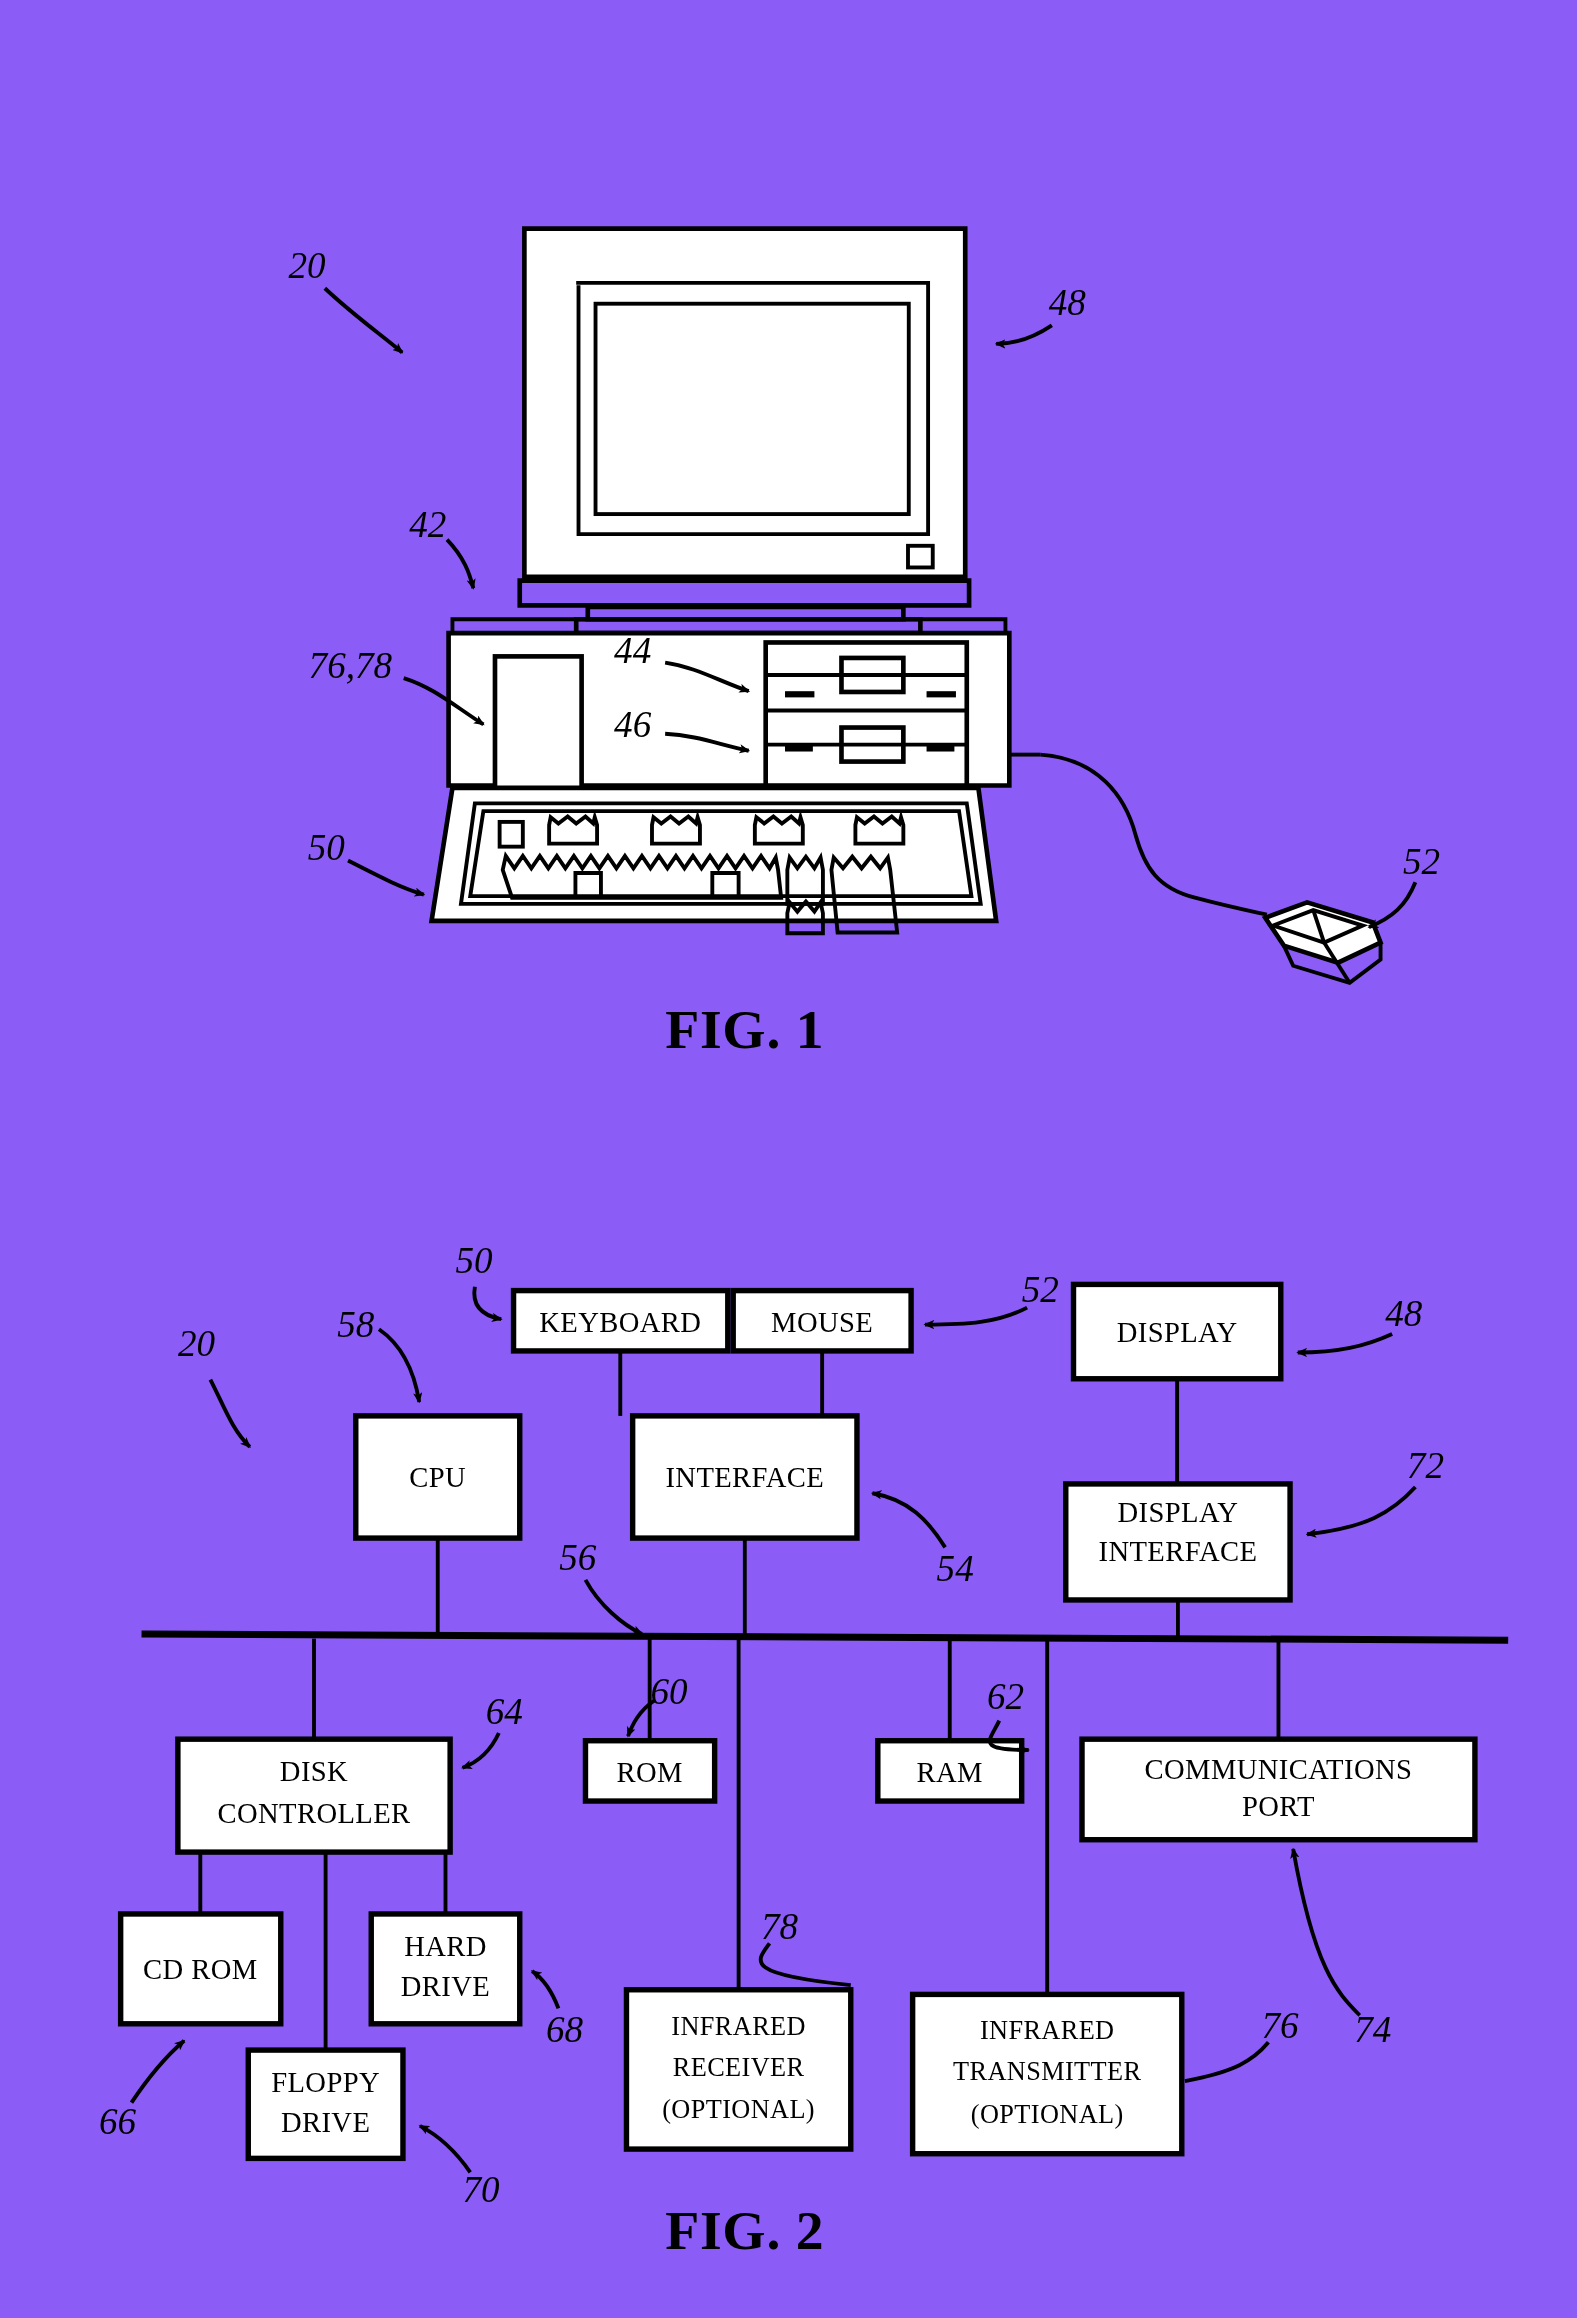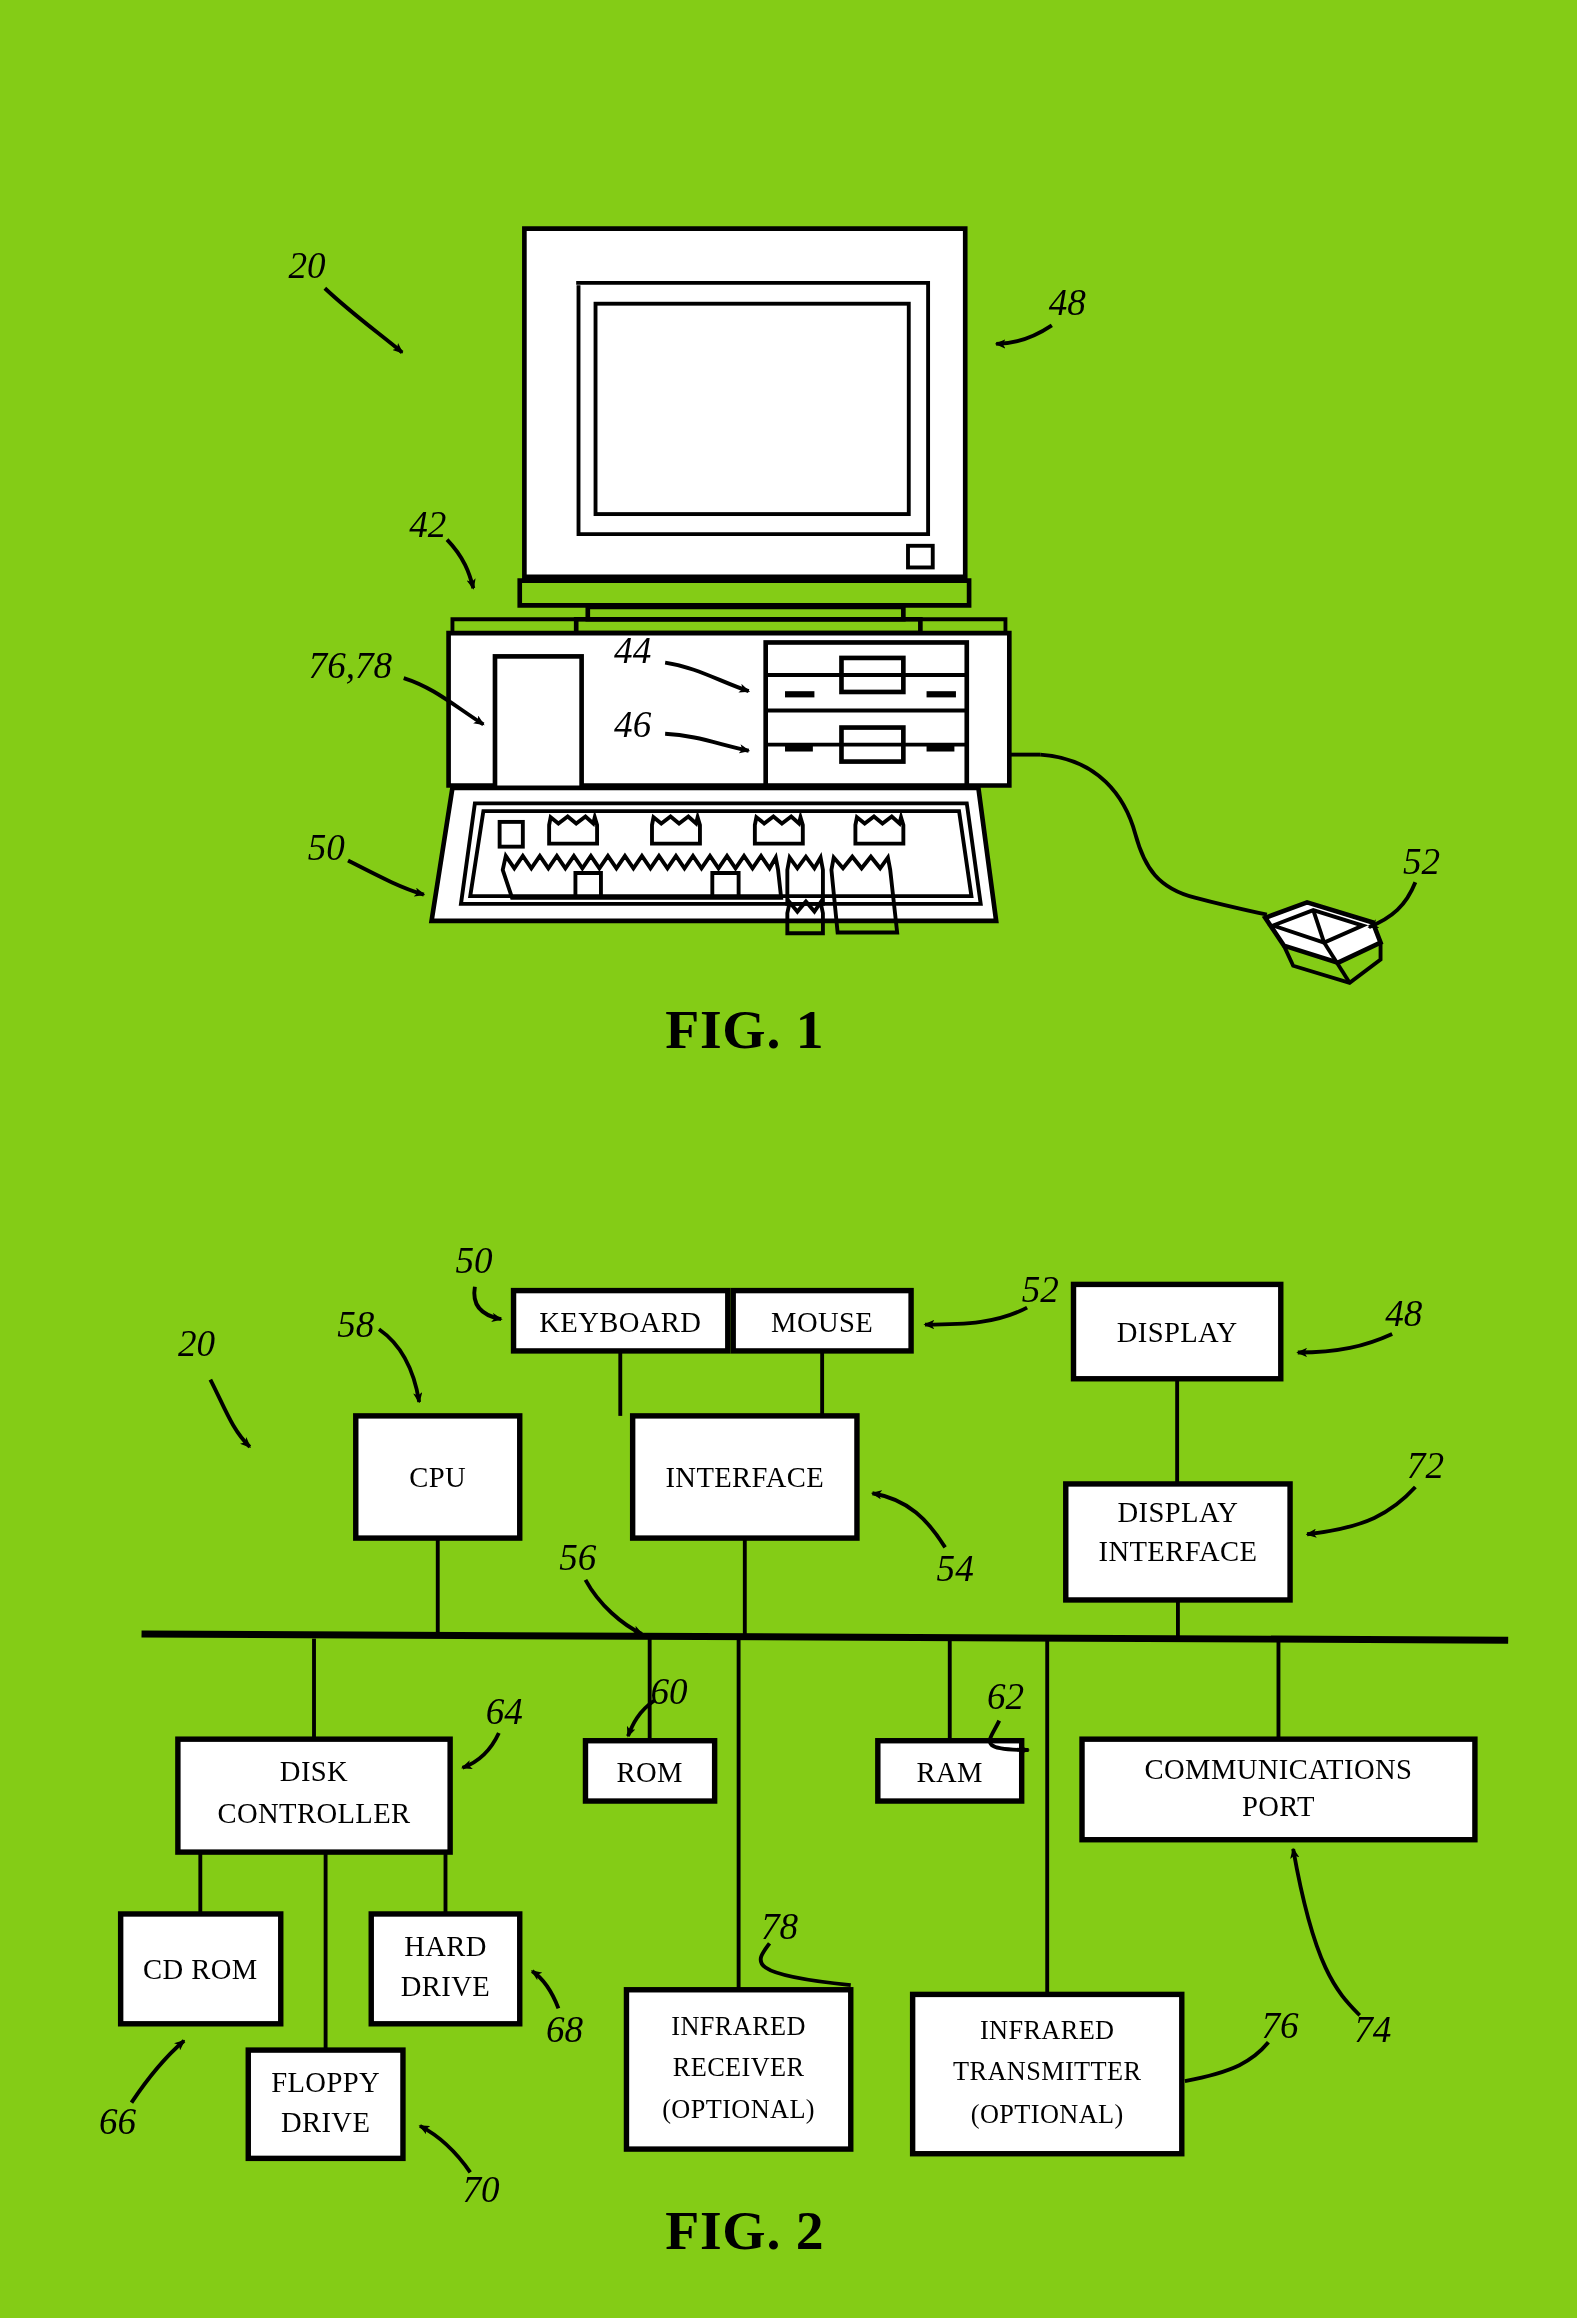--- a/index.html
+++ b/index.html
@@ -13,21 +13,21 @@
     height: 2319px;
     position: relative;
     font-family: "Liberation Serif", "DejaVu Serif", serif;
     overflow: hidden;
   }
   #sheet {
     position: absolute;
     left: 0; top: 0;
     width: 1577px;
     height: 2319px;
-    background: #84cc16;
+    background: #8b5cf6;
   }
   svg.figure {
     position: absolute;
     left: 0; top: 0;
     width: 1577px;
     height: 2319px;
   }
   
   .boxlabel {
     font-family: "Liberation Serif", "DejaVu Serif", serif;

